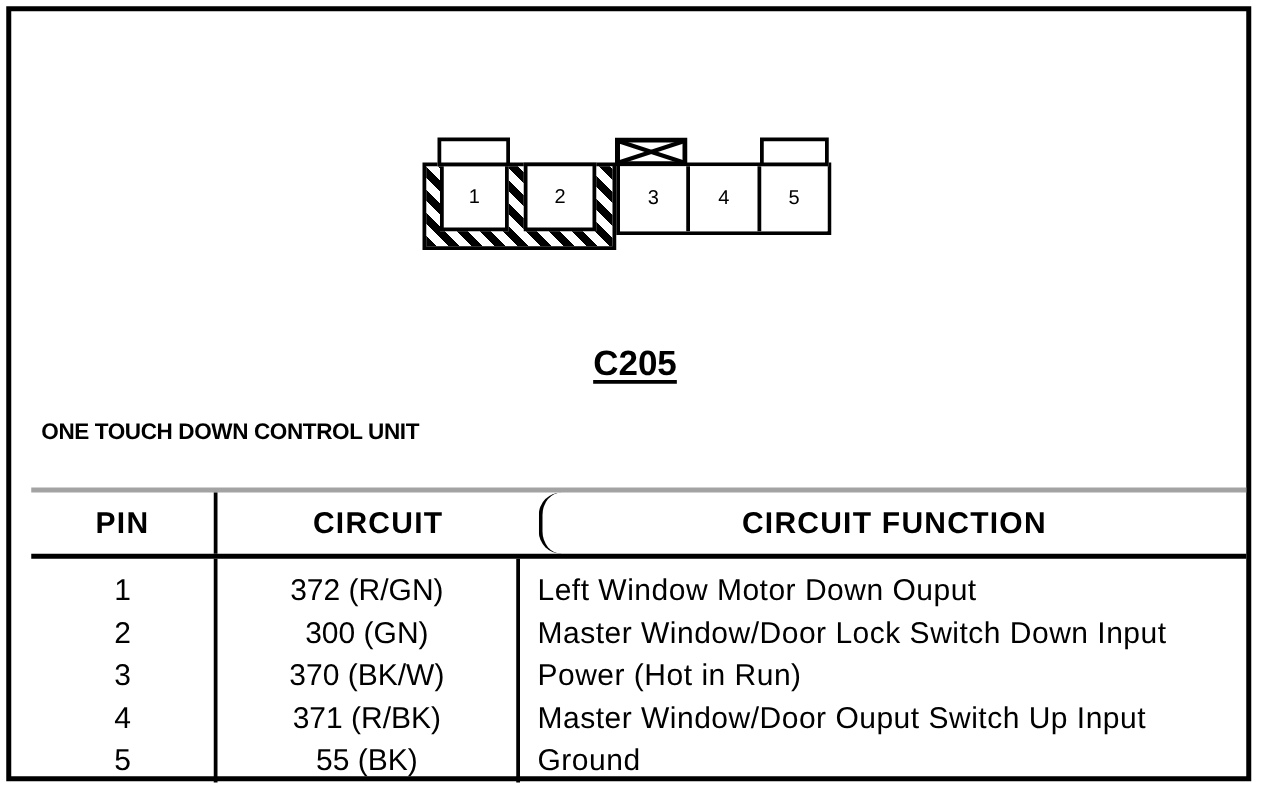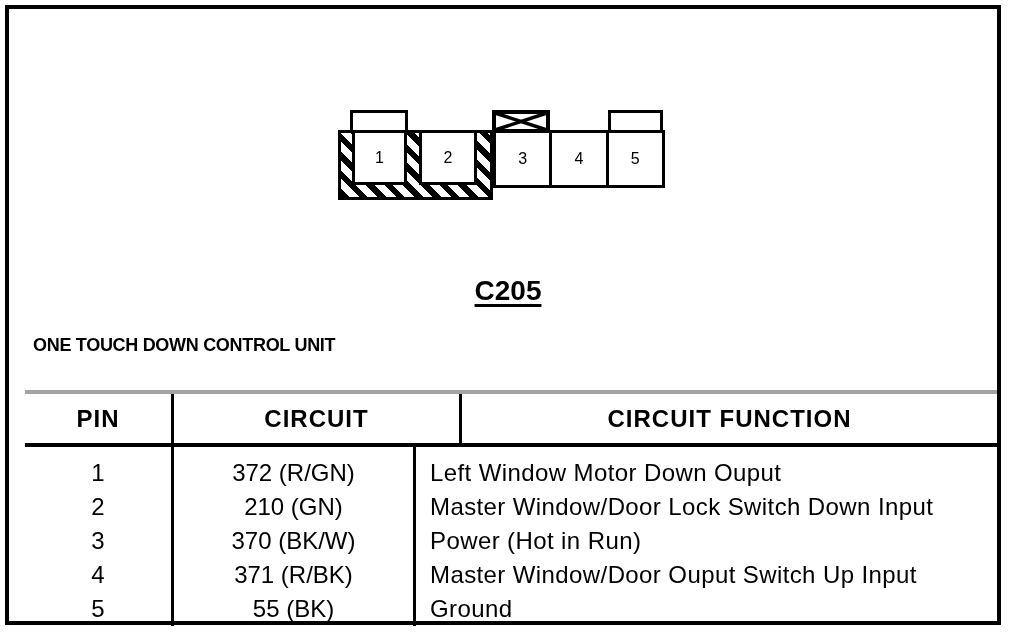--- a/index.html
+++ b/index.html
@@ -34,22 +34,22 @@
   .conn-name{position:absolute;left:0;right:0;top:326px;
              font-weight:bold;font-size:18px;letter-spacing:-0.3px;margin-left:24px;}
 
   
   .pin-table{position:absolute;left:0;right:0;top:381px;bottom:0;
              border-top:4px solid #a3a3a3;display:flex;flex-direction:column;margin-left:16px;}
   .thead{display:flex;height:49px;border-bottom:4px solid #000;
          font-weight:bold;font-size:24px;letter-spacing:1px;flex:0 0 auto;}
   .th{display:flex;align-items:center;justify-content:center;box-sizing:border-box;}
   .th-pin{width:146px;}
-  .th-circuit{width:288px;border-left:3px solid #000;}
-  .th-function{flex:1;border-left:3px solid #000;}
+  .th-circuit{width:260px;border-left:3px solid #000;}
+  .th-function{flex:1;border-left:3px solid #000;border-radius:18px;}
   .tbody{flex:1;display:flex;font-size:24px;}
   .col{box-sizing:border-box;padding-top:9px;}
   .col .line{height:34px;line-height:34px;white-space:nowrap;}
   .col-pin{width:146px;text-align:center;}
   .col-circuit{width:242px;border-left:3px solid #000;text-align:center;}
   .col-function{flex:1;border-left:3px solid #000;padding-left:14px;letter-spacing:0.4px;}
 </style>
 </head>
 <body>
 
@@ -101,21 +101,21 @@
       <div class="tbody">
         <div class="col col-pin">
           <div class="line">1</div>
           <div class="line">2</div>
           <div class="line">3</div>
           <div class="line">4</div>
           <div class="line">5</div>
         </div>
         <div class="col col-circuit">
           <div class="line">372 (R/GN)</div>
-          <div class="line">210 (GN)</div>
+          <div class="line">300 (GN)</div>
           <div class="line">370 (BK/W)</div>
           <div class="line">371 (R/BK)</div>
           <div class="line">55 (BK)</div>
         </div>
         <div class="col col-function">
           <div class="line">Left Window Motor Down Ouput</div>
           <div class="line">Master Window/Door Lock Switch Down Input</div>
           <div class="line">Power (Hot in Run)</div>
           <div class="line">Master Window/Door Ouput Switch Up Input</div>
           <div class="line">Ground</div>

